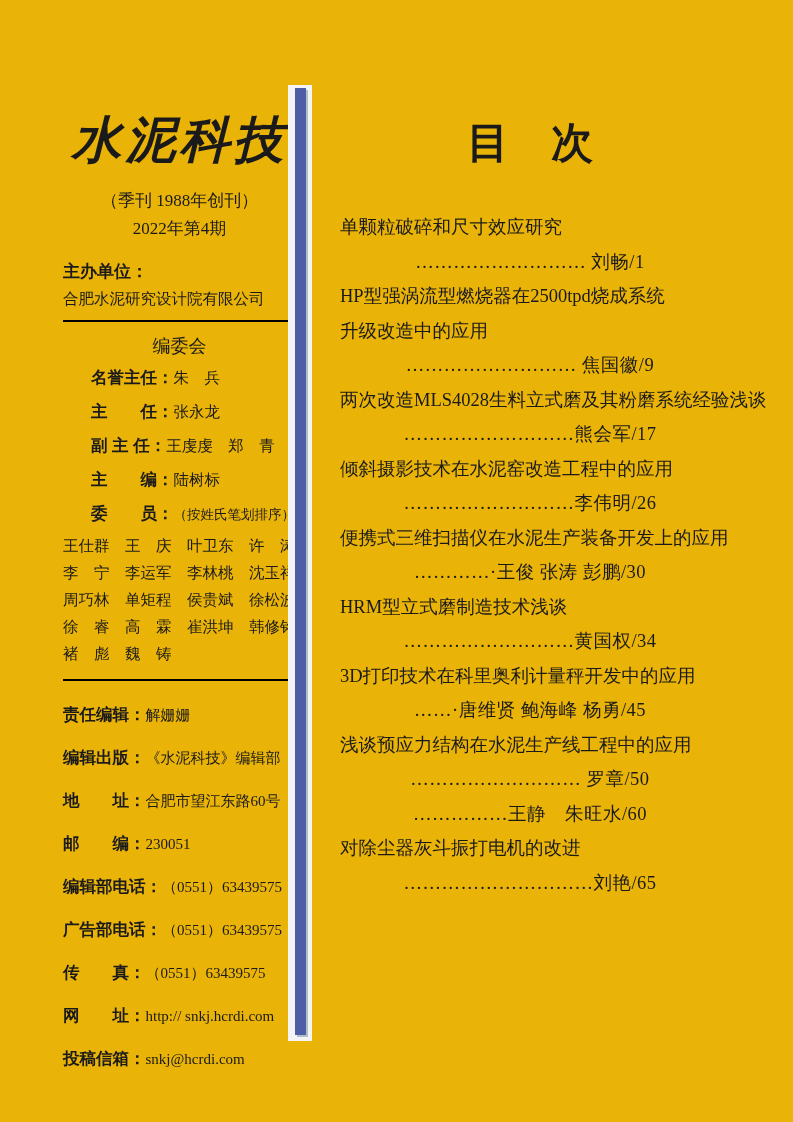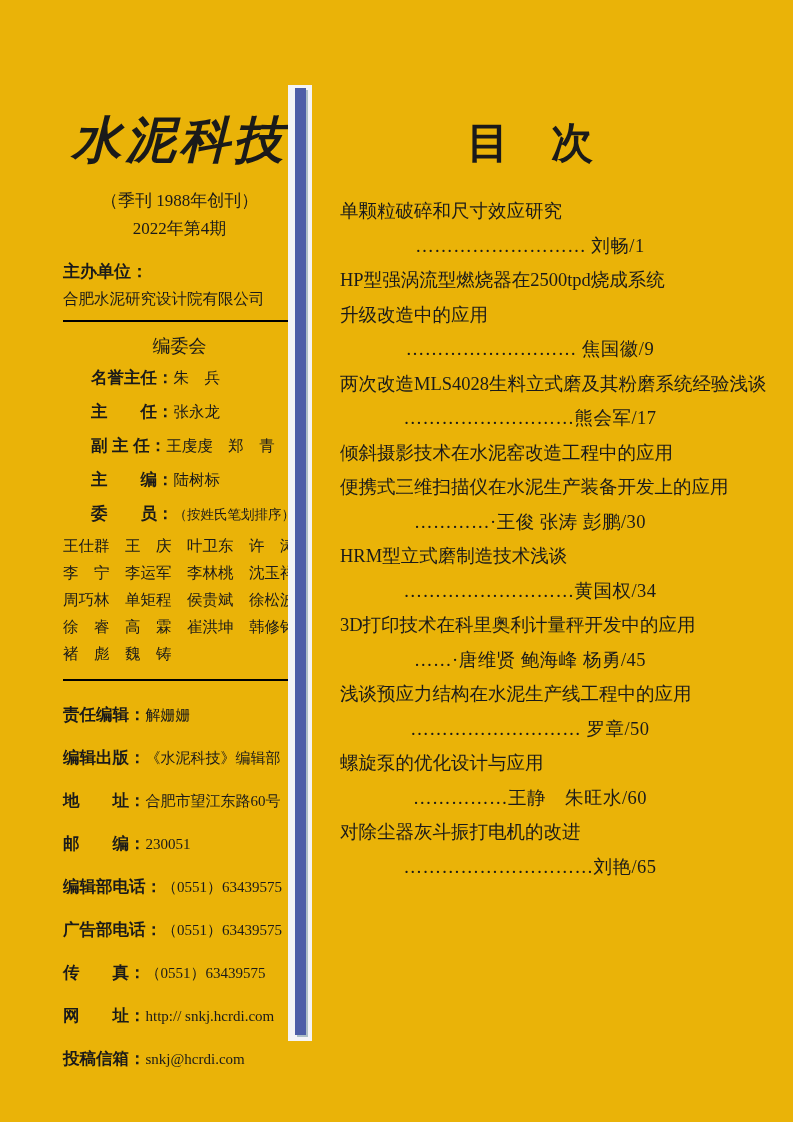--- a/index.html
+++ b/index.html
@@ -129,21 +129,21 @@
     position: absolute;
     left: 340px;
     top: 112px;
     width: 380px;
   }
   .toc-title {
     font-size: 42px;
     font-weight: bold;
     text-align: center;
     line-height: 62px;
-    margin-bottom: 20px;
+    margin-bottom: 36px;
     white-space: nowrap;
   }
   .toc-line {
     font-size: 18.5px;
     line-height: 34.5px;
     height: 34.5px;
     white-space: nowrap;
   }
   .toc-entry-title { text-align: left; }
   .toc-author-line { text-align: center; letter-spacing: 0.5px; }
@@ -240,20 +240,21 @@
       <div class="toc-line toc-author-line">……………………… 焦国徽/9</div>
     </div>
 
     <div class="toc-entry">
       <div class="toc-line toc-entry-title">两次改造MLS4028生料立式磨及其粉磨系统经验浅谈</div>
       <div class="toc-line toc-author-line">………………………熊会军/17</div>
     </div>
 
     <div class="toc-entry">
       <div class="toc-line toc-entry-title">倾斜摄影技术在水泥窑改造工程中的应用</div>
+      <div class="toc-line toc-author-line">………………………李伟明/26</div>
     </div>
 
     <div class="toc-entry">
       <div class="toc-line toc-entry-title">便携式三维扫描仪在水泥生产装备开发上的应用</div>
       <div class="toc-line toc-author-line">…………·王俊 张涛 彭鹏/30</div>
     </div>
 
     <div class="toc-entry">
       <div class="toc-line toc-entry-title">HRM型立式磨制造技术浅谈</div>
       <div class="toc-line toc-author-line">………………………黄国权/34</div>
@@ -263,21 +264,20 @@
       <div class="toc-line toc-entry-title">3D打印技术在科里奥利计量秤开发中的应用</div>
       <div class="toc-line toc-author-line">……·唐维贤 鲍海峰 杨勇/45</div>
     </div>
 
     <div class="toc-entry">
       <div class="toc-line toc-entry-title">浅谈预应力结构在水泥生产线工程中的应用</div>
       <div class="toc-line toc-author-line">……………………… 罗章/50</div>
     </div>
 
     <div class="toc-entry">
-      <div class="toc-line toc-entry-title">螺旋泵的优化设计与应用</div>
       <div class="toc-line toc-author-line">……………王静　朱旺水/60</div>
     </div>
 
     <div class="toc-entry">
       <div class="toc-line toc-entry-title">对除尘器灰斗振打电机的改进</div>
       <div class="toc-line toc-author-line">…………………………刘艳/65</div>
     </div>
   </div>
 
 </div>

